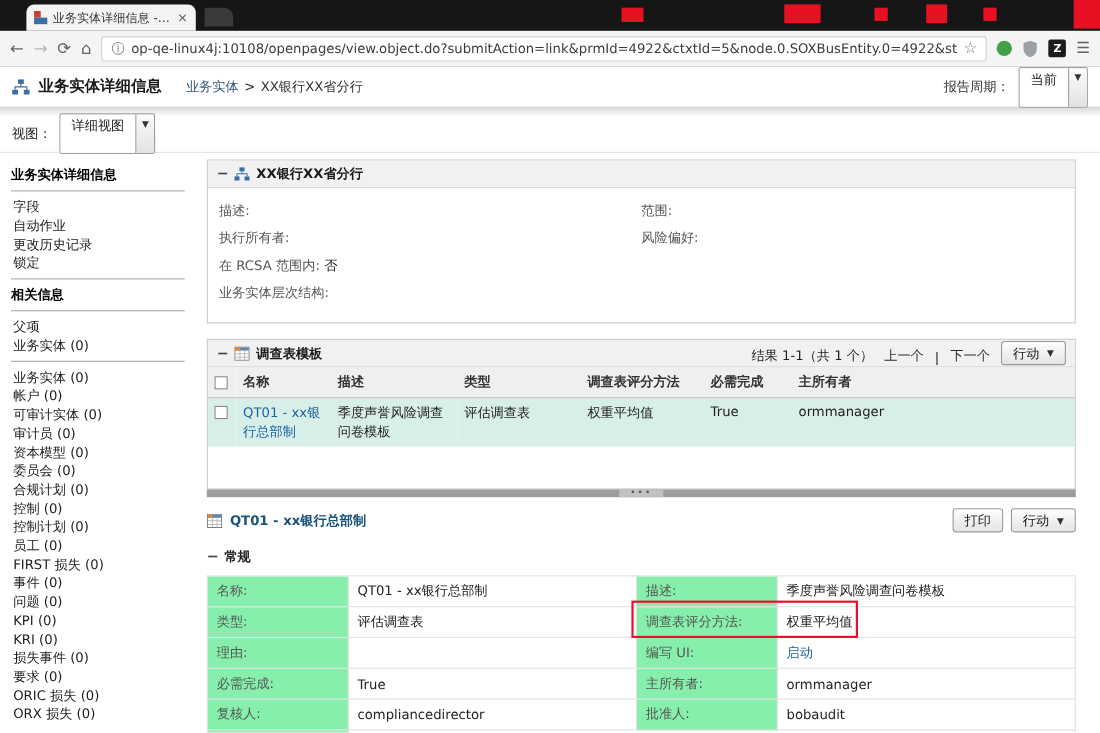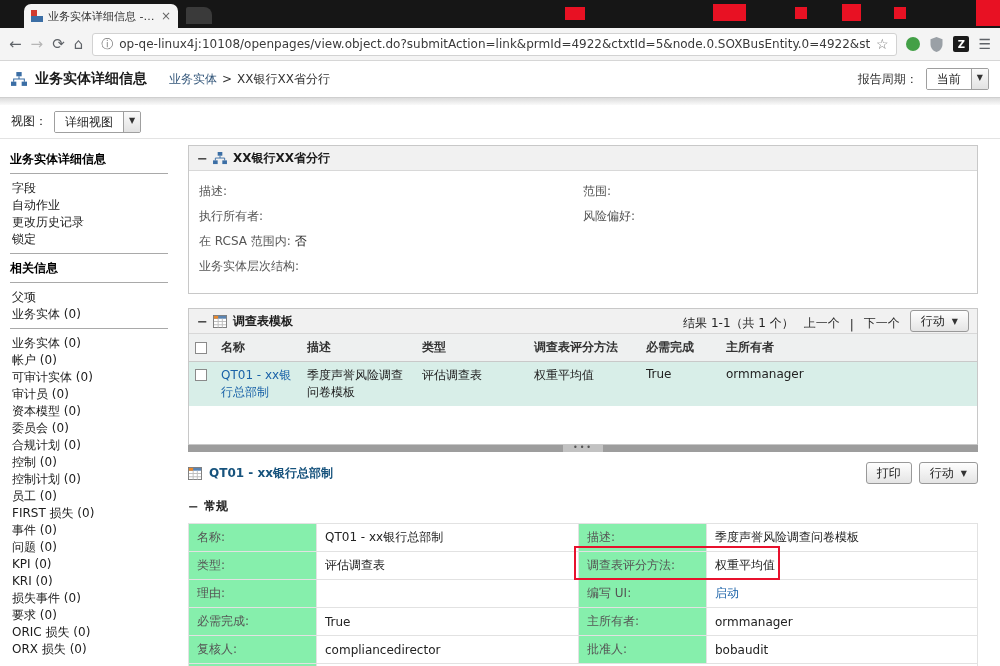--- a/index.html
+++ b/index.html
@@ -47,21 +47,21 @@
   .ext-z { width:16px; height:16px; background:#1b1b1b; border-radius:2px; color:#fff; font-weight:bold; font-size:10px; display:flex; align-items:center; justify-content:center; }
   .menu-ico { color:#5f6368; font-size:14px; }
 
   
   .page-header { height:36px; display:flex; align-items:center; padding:0 11px; gap:8px; background:#fff; }
   .page-title { font-size:14px; font-weight:bold; color:#1b1b1b; }
   .crumb { margin-left:14px; display:flex; gap:5px; align-items:center; color:#333; }
   .crumb a { color:#33567a; text-decoration:none; }
   .spacer { flex:1; }
   .rp-label { color:#333; }
-  .combo { display:inline-flex; align-items:stretch; border:1px solid #9f9f9f; border-radius:2px; overflow:hidden; height:22px; }
+  .combo { display:inline-flex; align-items:stretch; border:1px solid #9f9f9f; border-radius:2px; overflow:hidden; height:37px; }
   .combo .val { background:#fff; padding:2px 10px 0 10px; min-width:44px; }
   .combo .arr { background:linear-gradient(#fbfbfb,#e2e2e2); border-left:1px solid #9f9f9f; padding:4px 5px 0 5px; font-size:8px; color:#333; }
   .hdr-strip { height:8px; background:linear-gradient(#dcdcdc,#fafafa); border-top:1px solid #cfcfcf; }
 
   .view-bar { height:34px; display:flex; align-items:center; gap:7px; padding:0 11px; border-bottom:1px solid #e3e3e3; }
 
   
   .content { display:flex; height:527px; }
   .sidebar { width:178px; padding:10px 6px 0 10px; flex:0 0 178px; }
   .side-title { font-weight:bold; color:#000; margin:2px 0 5px; }

